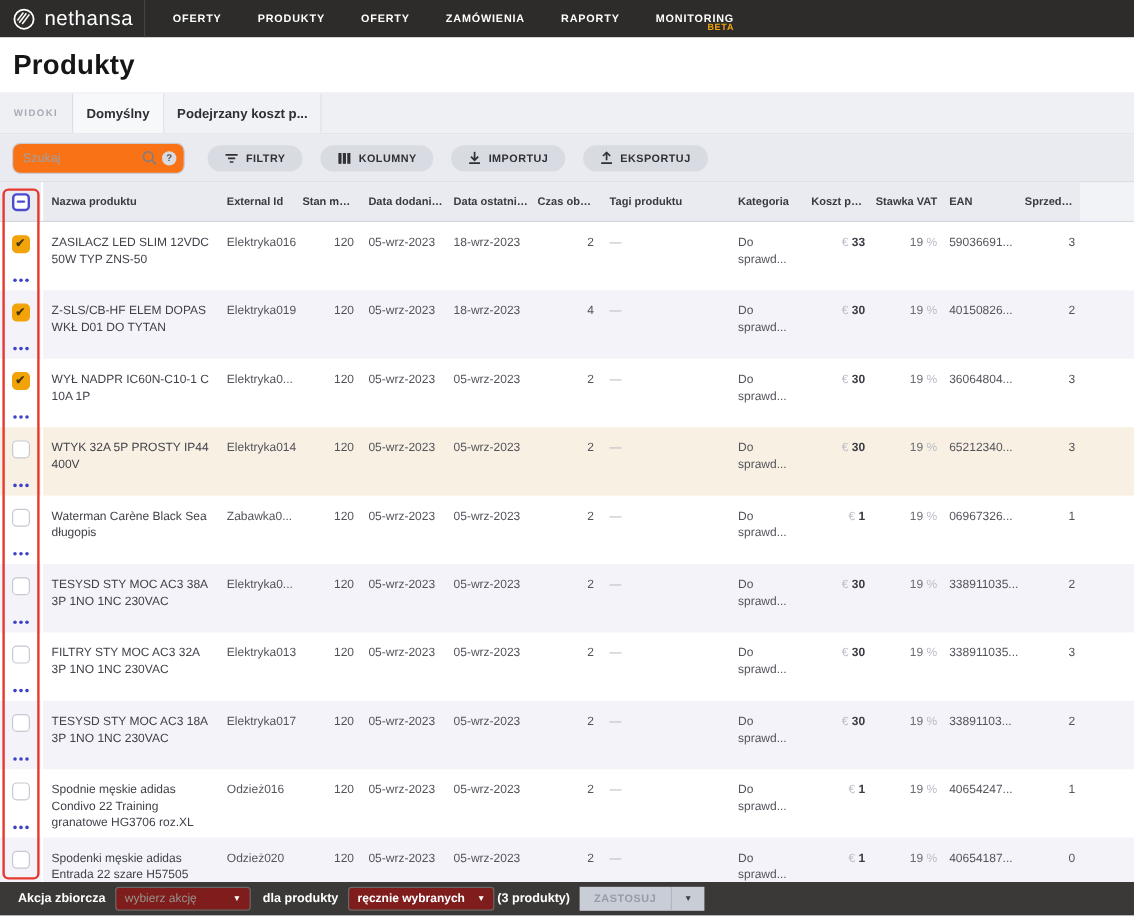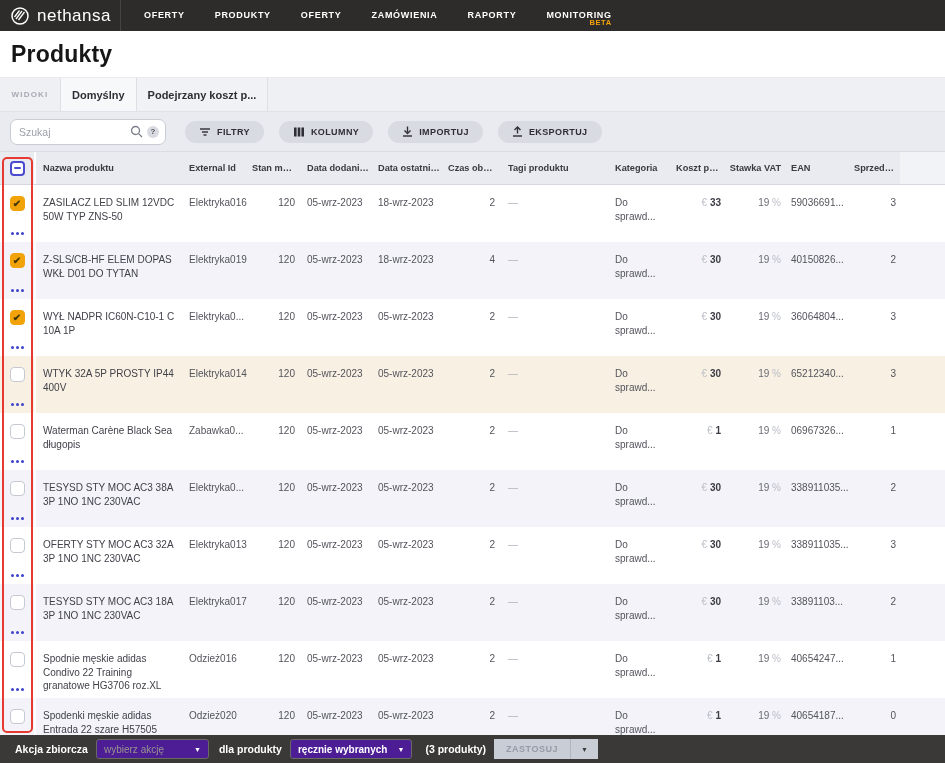--- a/index.html
+++ b/index.html
@@ -21,21 +21,21 @@
 
   
   .viewsbar{position:absolute;top:78px;left:0;right:0;height:34px;background:#eef0f4;border-bottom:1px solid #dfe2e8;display:flex;align-items:stretch;}
   .views-label{width:60px;display:flex;align-items:center;justify-content:center;font-size:8px;font-weight:bold;letter-spacing:1.2px;color:#a6aab3;}
   .tab{display:flex;align-items:center;padding:0 11px;font-size:11px;font-weight:bold;color:#2e2e34;background:#f1f2f6;border-right:1px solid #dcdfe5;cursor:pointer;white-space:nowrap;}
   .tab:first-of-type{border-left:1px solid #dcdfe5;}
   .tab.active{background:#f7f8fa;justify-content:center;}
 
   
   .toolbar{position:absolute;top:112px;left:0;right:0;height:40px;background:#e9ebf0;display:flex;align-items:center;border-bottom:1px solid #dadde3;}
-  .search{position:relative;width:156px;height:26px;margin-left:10px;background:#ffffff;border:1px solid #c9ccd5;border-radius:7px;display:flex;align-items:center;padding-right:6px;}
+  .search{position:relative;width:144px;height:26px;margin-left:10px;background:#f97316;border:1px solid #c9ccd5;border-radius:7px;display:flex;align-items:center;padding-right:6px;}
   .search input{border:0;outline:0;flex:1;min-width:0;font-size:10.5px;padding:0 8px;color:#333;background:transparent;font-family:inherit;}
   .search input::placeholder{color:#9ca0aa;}
   .search svg{flex:none;}
   .help-badge{flex:none;width:12px;height:12px;border-radius:50%;background:#d8dbe2;color:#52535b;font-size:8px;font-weight:bold;display:flex;align-items:center;justify-content:center;margin-left:4px;cursor:pointer;}
   .tbtn{height:22px;border-radius:11px;background:#d8dbe2;border:0;display:inline-flex;align-items:center;gap:6px;padding:0 14px;font-size:9px;font-weight:bold;color:#2f2f35;letter-spacing:.4px;margin-left:15px;font-family:inherit;cursor:pointer;white-space:nowrap;}
   .tbtn:first-of-type{margin-left:19px;}
   .tbtn svg{flex:none;}
 
   
   .tablewrap{position:absolute;top:152px;left:0;right:0;bottom:0;}
@@ -78,26 +78,26 @@
   .cb.indeterminate::after{content:"";width:7px;height:2px;background:#4b4bd0;border-radius:1px;}
   .dots{display:flex;gap:2px;margin-top:19px;cursor:pointer;padding:2px;}
   .dots i{width:3px;height:3px;border-radius:50%;background:#3d43c9;}
 
   
   .red-rect{position:absolute;left:2px;top:157px;width:31px;height:576px;border:2px solid #e6392f;border-radius:5px;z-index:6;pointer-events:none;}
 
   
   .bulkbar{position:absolute;left:0;right:0;bottom:0;height:28px;background:#3a3937;display:flex;align-items:center;z-index:7;color:#fff;}
   .bulk-label{font-size:10.5px;font-weight:bold;margin-left:15px;white-space:nowrap;}
-  .dselect{height:20px;min-width:113px;background:#4c1d95;border:1px solid #6a6965;border-radius:3px;display:flex;align-items:center;justify-content:space-between;padding:0 7px;margin-left:8px;font-size:10px;cursor:pointer;white-space:nowrap;}
+  .dselect{height:20px;min-width:113px;background:#7f1d1d;border:1px solid #6a6965;border-radius:3px;display:flex;align-items:center;justify-content:space-between;padding:0 7px;margin-left:8px;font-size:10px;cursor:pointer;white-space:nowrap;}
   .dselect .ph{color:#97948d;}
   .dselect .val{color:#fff;font-weight:bold;}
   .dselect .caret{font-size:7px;color:#fff;margin-left:10px;}
   .bulk-mid{font-size:10.5px;font-weight:bold;margin-left:10px;white-space:nowrap;}
-  .bulk-count{font-size:10.5px;font-weight:bold;margin-left:13px;white-space:nowrap;}
+  .bulk-count{font-size:10.5px;font-weight:bold;margin-left:2px;white-space:nowrap;}
   .apply{height:20px;border-radius:0;background:#c9cdd5;display:flex;align-items:center;margin-left:8px;overflow:hidden;cursor:pointer;}
   .apply-label{font-size:9px;font-weight:bold;letter-spacing:.5px;color:#959ba8;padding:0 12px;}
   .apply-divider{width:1px;height:20px;background:#b2b6c0;}
   .apply-caret{font-size:7px;color:#3c3c3c;padding:0 10px;}
 </style>
 </head>
 <body>
 
 <div class="screen">
 
@@ -347,21 +347,21 @@
     </div>
         <div class="trow">
       <div class="gcell cbcell">
         <span class="cb"></span>
         <span class="dots">
               <i></i>
               <i></i>
               <i></i>
             </span>
       </div>
-      <div class="gcell cell-name">OFERTY STY MOC AC3 32A 3P 1NO 1NC 230VAC</div>
+      <div class="gcell cell-name">FILTRY STY MOC AC3 32A 3P 1NO 1NC 230VAC</div>
       <div class="gcell">Elektryka013</div>
       <div class="gcell">120</div>
       <div class="gcell">05-wrz-2023</div>
       <div class="gcell">05-wrz-2023</div>
       <div class="gcell">2</div>
       <div class="gcell muted">—</div>
       <div class="gcell">Do sprawd...</div>
       <div class="gcell"><span class="cur">€</span> <span class="cost-val">30</span></div>
       <div class="gcell"><span class="vat-val">19</span> <span class="cur pct">%</span></div>
       <div class="gcell">338911035...</div>

